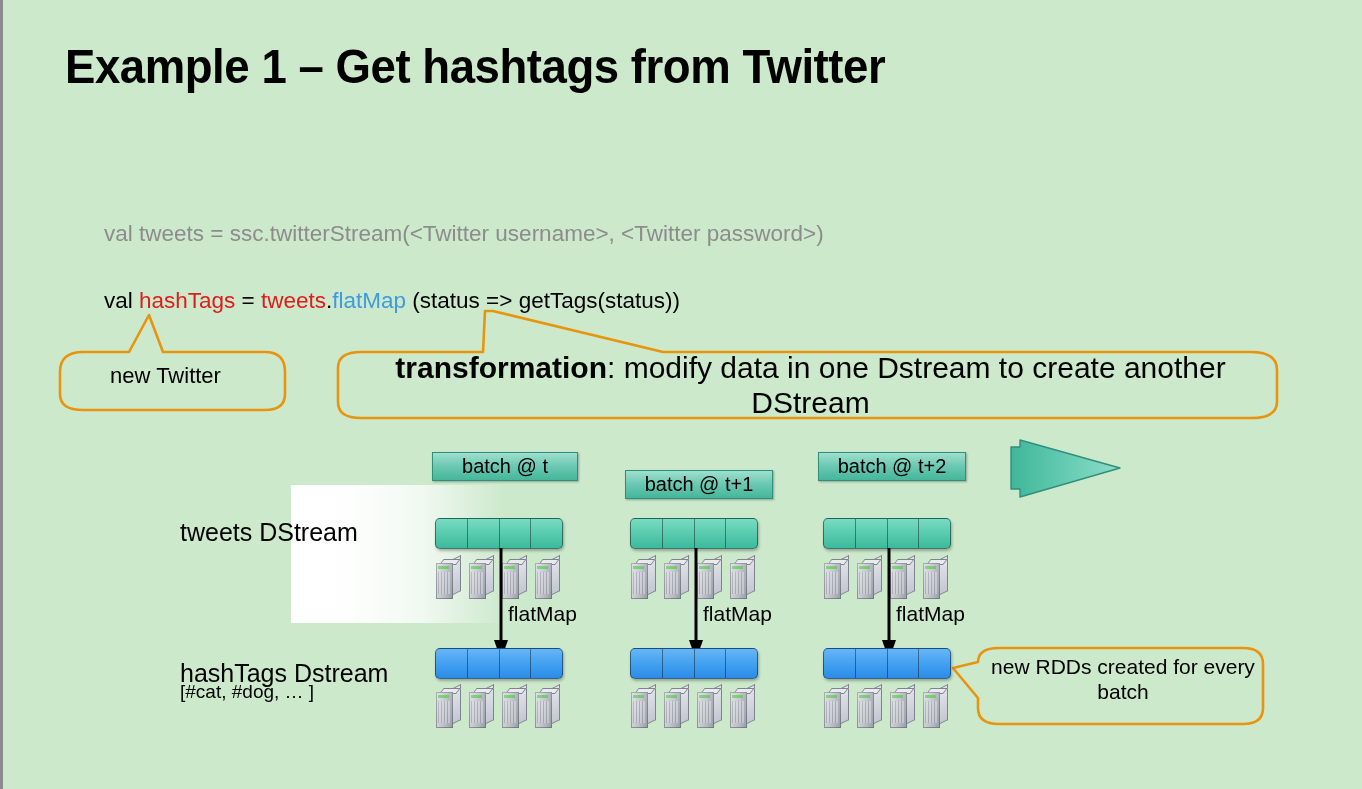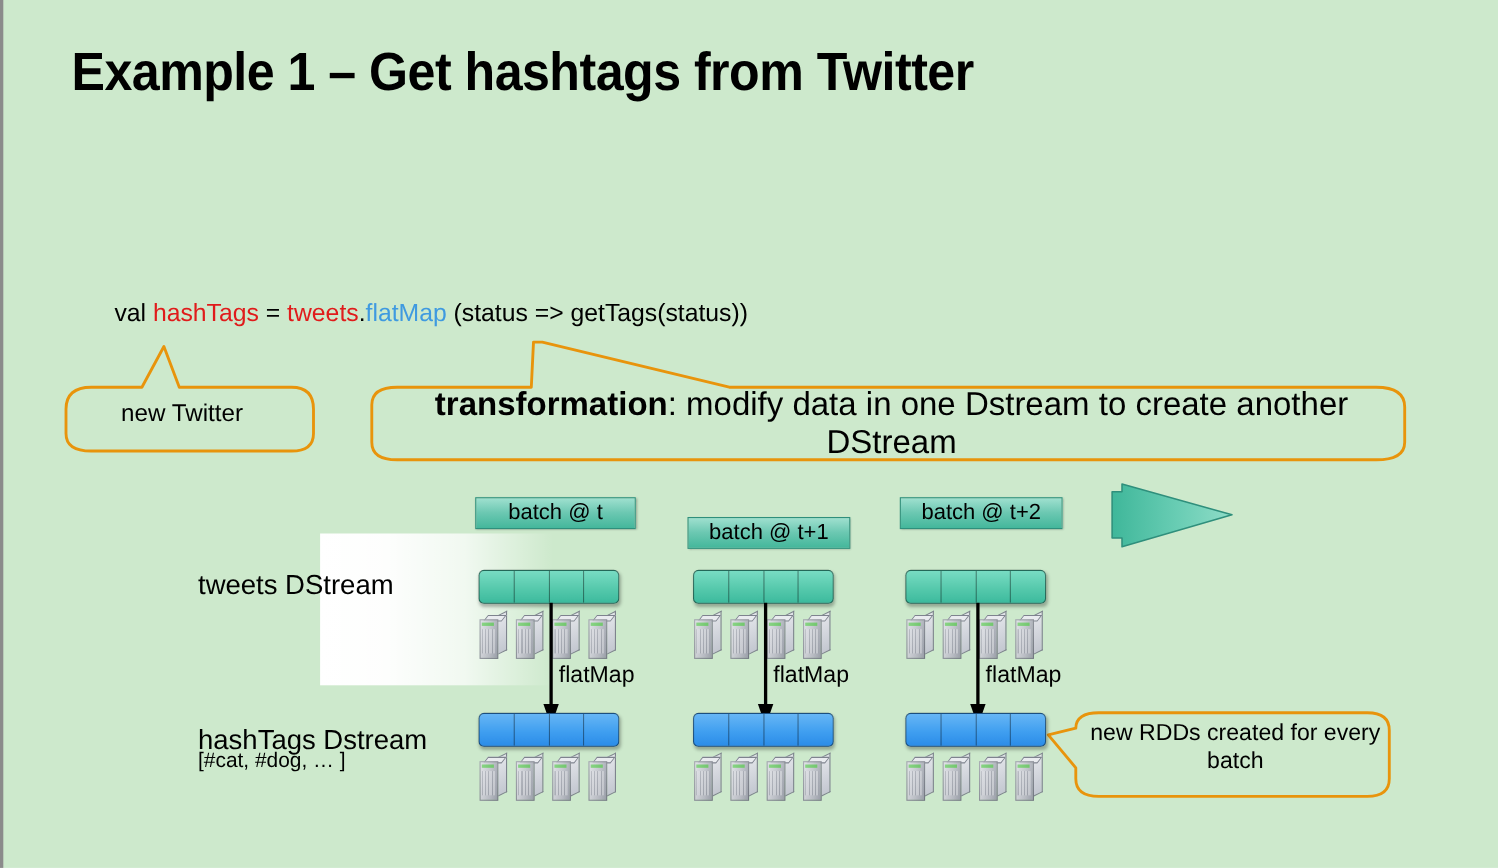--- a/index.html
+++ b/index.html
@@ -41,21 +41,21 @@
     white-space: nowrap;
     color: #000000;
   }
   #code-line-1 {
     left: 101px;
     top: 221px;
     color: #8c8c8c;
   }
   #code-line-2 {
     left: 101px;
-    top: 272px;
+    top: 288px;
   }
   .tok-red  { color: #e01b1b; }
   .tok-blue { color: #3f9ae0; }
   .tok-black{ color: #000000; }
 
   
   .callout-svg {
     position: absolute;
     overflow: visible;
   }
@@ -244,20 +244,21 @@
     white-space: nowrap;
   }
 </style>
 </head>
 <body>
 
 <div id="slide">
 
   <div id="title">Example 1 – Get hashtags from Twitter</div>
 
+  <div class="code" id="code-line-1">val tweets = ssc.twitterStream(&lt;Twitter username&gt;, &lt;Twitter password&gt;)</div>
 
   <div class="code" id="code-line-2"><span class="tok-black">val </span><span class="tok-red">hashTags</span><span class="tok-black"> = </span><span class="tok-red">tweets</span><span class="tok-black">.</span><span class="tok-blue">flatMap</span><span class="tok-black"> (status =&gt; getTags(status))</span></div>
 
   <svg class="callout-svg" id="callout-newdstream-svg" width="240" height="100">
     <path d="M 7,60 Q 7,40 30,40 L 76,40 L 96,3 L 110,40 L 212,40 Q 232,40 232,60
              L 232,82 Q 232,98 212,98 L 30,98 Q 7,98 7,82 Z" fill="none" stroke="#e8940c" stroke-width="2.6" stroke-linejoin="round"></path>
   </svg>
   <div class="callout-text" id="callout-newdstream-text">new Twitter</div>
 
   <svg class="callout-svg" id="callout-transformation-svg" width="950" height="112">

